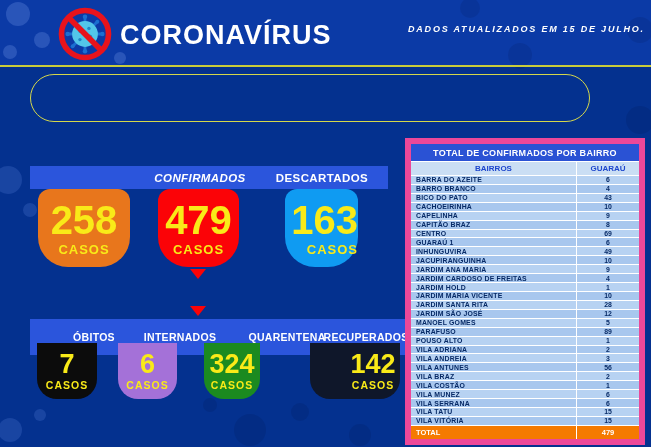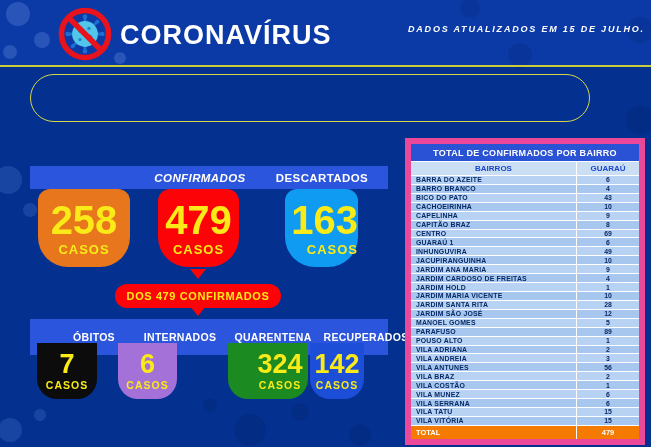--- a/index.html
+++ b/index.html
@@ -17,42 +17,42 @@
   .updated{position:absolute;left:408px;top:24px;width:235px;color:#ffffff;font-size:9px;font-weight:bold;font-style:italic;letter-spacing:1.8px;white-space:nowrap;}
 
   
   .banner{position:absolute;left:30px;top:74px;width:558px;height:46px;border:1.5px solid #d5d74a;border-radius:26px;display:flex;align-items:center;justify-content:center;font-size:16.5px;font-weight:bold;letter-spacing:0.4px;white-space:nowrap;}
   .banner .hl{color:#63d9f6;}
   .banner .rest{color:#ffffff;margin-left:6px;}
 
   
   .stat-bar{position:absolute;left:30px;width:358px;background:#2b55dc;}
   .bar1{top:166px;height:23px;}
-  .bar2{top:319px;height:36px;}
+  .bar2{top:319px;height:36px;padding-left:20px;}
   .stat-bar span{position:absolute;top:50%;transform:translate(-50%,-50%);color:#fff;font-weight:bold;white-space:nowrap;}
   .bar1 span{font-size:11.5px;letter-spacing:0.4px;}
   .bar2 span{font-size:10.5px;letter-spacing:0.3px;}
 
   
   .badge{position:absolute;display:flex;flex-direction:column;align-items:center;justify-content:center;color:#f9ea18;}
   .badge .num{font-weight:bold;line-height:1;}
   .badge .unit{font-weight:bold;letter-spacing:1px;}
   .r1{top:189px;height:78px;border-radius:12px 12px 30px 30px;}
   .r1 .num{font-size:40px;}
   .r1 .unit{font-size:13px;margin-top:2px;}
   .r2{top:343px;height:56px;border-radius:0 0 20px 20px;}
   .r2 .num{font-size:27px;}
   .r2 .unit{font-size:10.5px;margin-top:1px;}
 
   .b-suspeitos{left:38px;width:92px;}
   .b-confirmados{left:158px;width:81px;}
   .b-descartados{left:285px;width:73px;align-items:flex-end;}
   .b-obitos{left:37px;width:60px;}
   .b-internados{left:118px;width:59px;}
-  .b-quarentena{left:228px;width:56px;padding-left:24px;}
+  .b-quarentena{left:204px;width:56px;}
   .b-recuperados{left:310px;width:54px;}
 
   
   .callout{position:absolute;left:115px;top:284px;width:166px;height:24px;background:#fb0307;border-radius:13px;display:flex;align-items:center;justify-content:center;color:#f9ea18;font-size:11px;font-weight:bold;letter-spacing:0.6px;white-space:nowrap;}
   .arrow-down{position:absolute;width:0;height:0;border-left:8px solid transparent;border-right:8px solid transparent;border-top:10px solid #fb0307;}
   .arr1{left:190px;top:269px;}
   .arr2{left:190px;top:306px;}
 
   
   .table{position:absolute;left:405px;top:138px;width:240px;height:307px;display:flex;flex-direction:column;border:6px solid #ec4899;box-sizing:border-box;background:#fff;}
@@ -162,43 +162,42 @@
   <div class="badge r1 b-confirmados" style="background: rgb(251, 3, 7);">
     <div class="num">479</div>
     <div class="unit">CASOS</div>
   </div>
   <div class="badge r1 b-descartados" style="background: rgb(15, 155, 242);">
     <div class="num">163</div>
     <div class="unit">CASOS</div>
   </div>
 
   <div class="arrow-down arr1"></div>
-  <div class="callout">DOS 479 CONFIRMADOS</div>
   <div class="arrow-down arr2"></div>
 
   <div class="stat-bar bar2">
     <span style="left:64px;">ÓBITOS</span>
     <span style="left:150px;text-align:center;">INTERNADOS</span>
-    <span style="left:243px;">QUARENTENA</span>
+    <span style="left:257px;">QUARENTENA</span>
     <span style="left:336px;">RECUPERADOS</span>
   </div>
 
   <div class="badge r2 b-obitos" style="background: rgb(12, 12, 12);">
     <div class="num">7</div>
     <div class="unit">CASOS</div>
   </div>
   <div class="badge r2 b-internados" style="background: rgb(164, 113, 216);">
     <div class="num">6</div>
     <div class="unit">CASOS</div>
   </div>
   <div class="badge r2 b-quarentena" style="background: rgb(27, 138, 32);">
     <div class="num">324</div>
     <div class="unit">CASOS</div>
   </div>
-  <div class="badge r2 b-recuperados" style="background: #1d4ed8;">
+  <div class="badge r2 b-recuperados" style="background: #0f172a; padding-left: 36px;">
     <div class="num">142</div>
     <div class="unit">CASOS</div>
   </div>
 
   <div class="table">
     <div class="t-title">TOTAL DE CONFIRMADOS POR BAIRRO</div>
     <div class="t-colhead">
       <div class="c1">BAIRROS</div>
       <div class="c2">GUARAÚ</div>
     </div>

